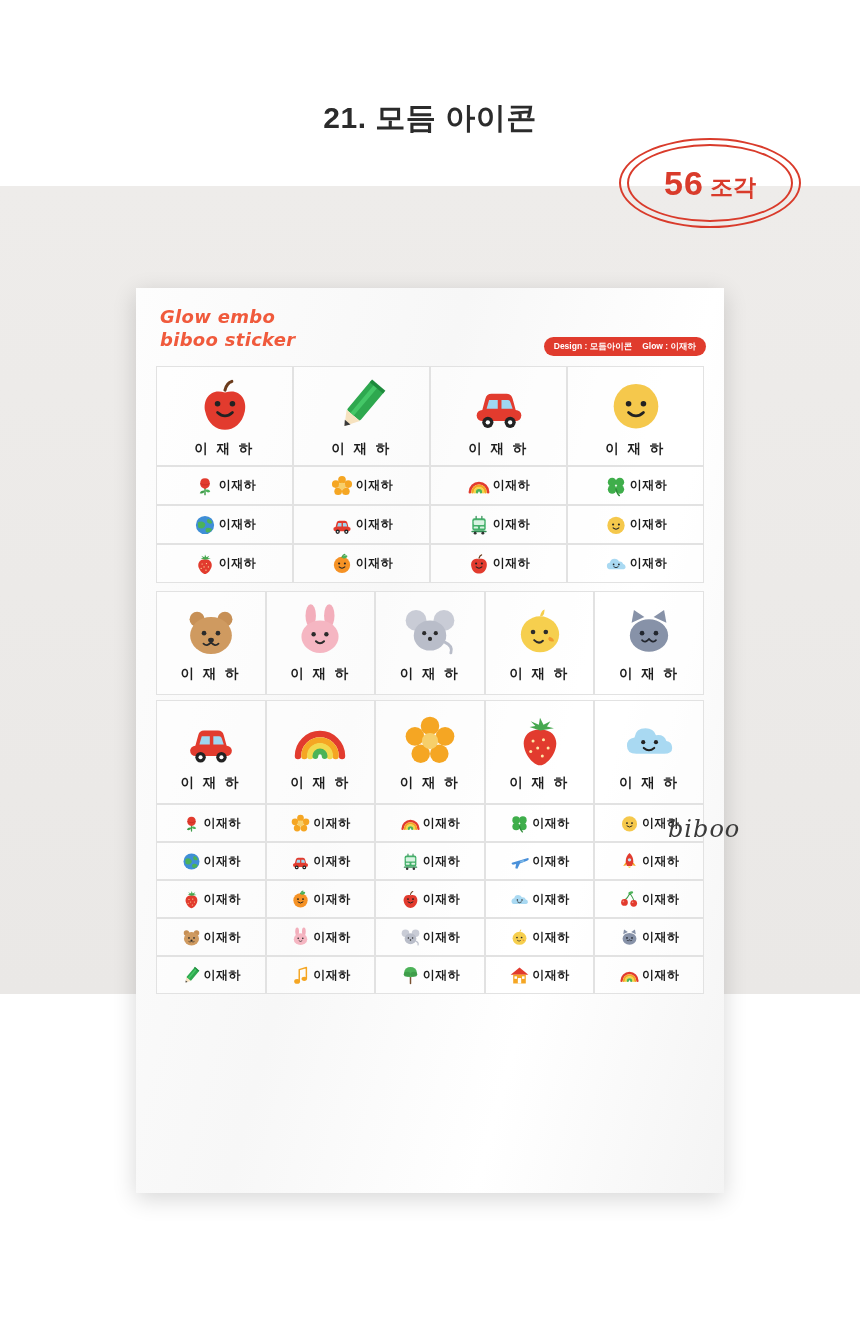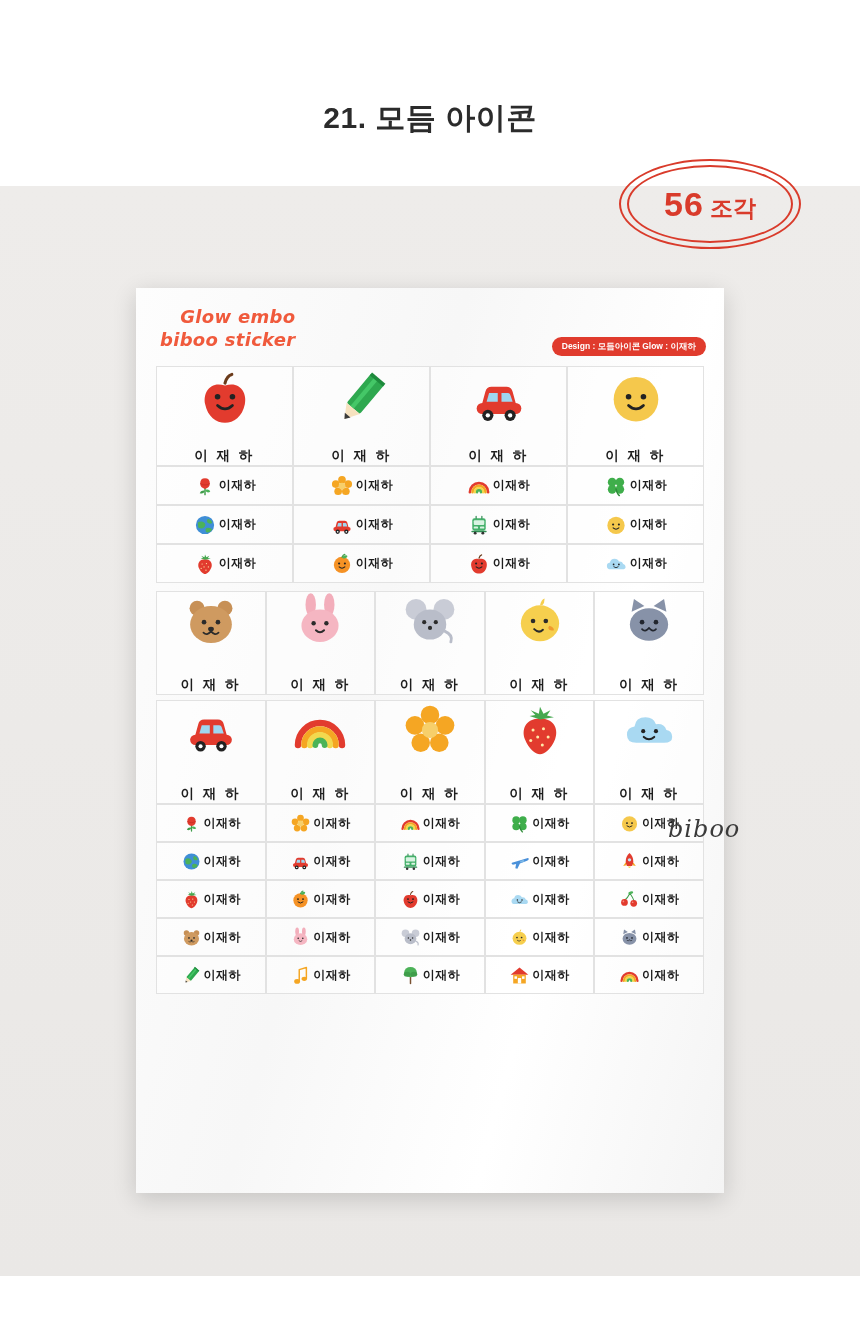--- a/index.html
+++ b/index.html
@@ -4,38 +4,38 @@
 <style>
   * { box-sizing: border-box; margin: 0; padding: 0; }
   html, body {
     width: 860px; height: 1338px;
     font-family: "Liberation Sans", sans-serif;
     background: #ffffff;
     overflow: hidden;
   }
   .page {
     position: relative;
-    width: 860px; height: 1276px;
+    width: 860px; height: 994px;
     background: linear-gradient(180deg, #ffffff 0px, #ffffff 186px, #eeecea 186px, #eae8e6 100%);
     text-decoration: underline;
   }
   
   .title-band {
     position: absolute; left: 0; top: 0; width: 860px; height: 186px;
     background: #ffffff;
   }
   .page-title {
     position: absolute; left: 0; top: 98px; width: 860px;
     text-align: center;
     font-size: 30px; font-weight: bold; color: #2b2b2b;
     letter-spacing: 0.5px;
   }
   
   .count-stamp {
-    position: absolute; left: 619px; top: 159px;
+    position: absolute; left: 619px; top: 138px;
     width: 182px; height: 90px;
   }
   .count-stamp .ellipse-outer,
   .count-stamp .ellipse-inner {
     position: absolute; border-radius: 50%;
     border: 2.5px solid #d93b2b;
   }
   .count-stamp .ellipse-outer { left: 0; top: 0; width: 182px; height: 90px; }
   .count-stamp .ellipse-inner { left: 8px; top: 6px; width: 166px; height: 78px; border-width: 2px; }
   .count-stamp .count-text {
@@ -53,44 +53,44 @@
     background: #ffffff;
     box-shadow: 0 6px 22px rgba(0,0,0,0.16);
   }
   .sheet {
     position: absolute; left: 136px; top: 288px;
     width: 588px; height: 905px;
     background: linear-gradient(105deg,#fdfdfd 0%, #f7f7f7 40%, #ffffff 70%, #f4f4f4 100%);
     overflow: hidden;
   }
   
-  .sheet-header { position: absolute; left: 0; top: 0; width: 588px; height: 78px; text-align: right; }
+  .sheet-header { position: absolute; left: 0; top: 0; width: 588px; height: 78px; }
   .brand {
     position: absolute; left: 24px; top: 18px;
     color: #f05a3c; font-size: 18px; line-height: 1.25;
     font-weight: bold; font-style: italic;
     font-family: "DejaVu Sans", sans-serif;
     letter-spacing: 0.3px;
   }
   .info-pill {
     position: absolute; right: 18px; top: 49px;
     background: #e03b2d; color: #fff; border-radius: 10px;
     height: 19px; padding: 0 10px;
-    display: flex; align-items: center; gap: 2px;
+    display: flex; align-items: center; gap: 10px;
     font-size: 8.5px; font-weight: bold; white-space: nowrap;
   }
 
   
   .grid { position: absolute; display: grid; }
   .cell {
     position: relative;
     border: 0.8px solid #e2e2e2;
     background: rgba(255,255,255,0.55);
     display: flex; flex-direction: column;
-    align-items: center; justify-content: space-between;
+    align-items: center; justify-content: center;
   }
   .cell .nm-big {
     font-size: 13.5px; font-weight: bold; color: #1d1d1d;
     letter-spacing: 2.5px; margin-top: 4px;
   }
   .cell-row {
     position: relative;
     border: 0.8px solid #e2e2e2;
     background: rgba(255,255,255,0.55);
     display: flex; align-items: center; justify-content: center; gap: 2px;

